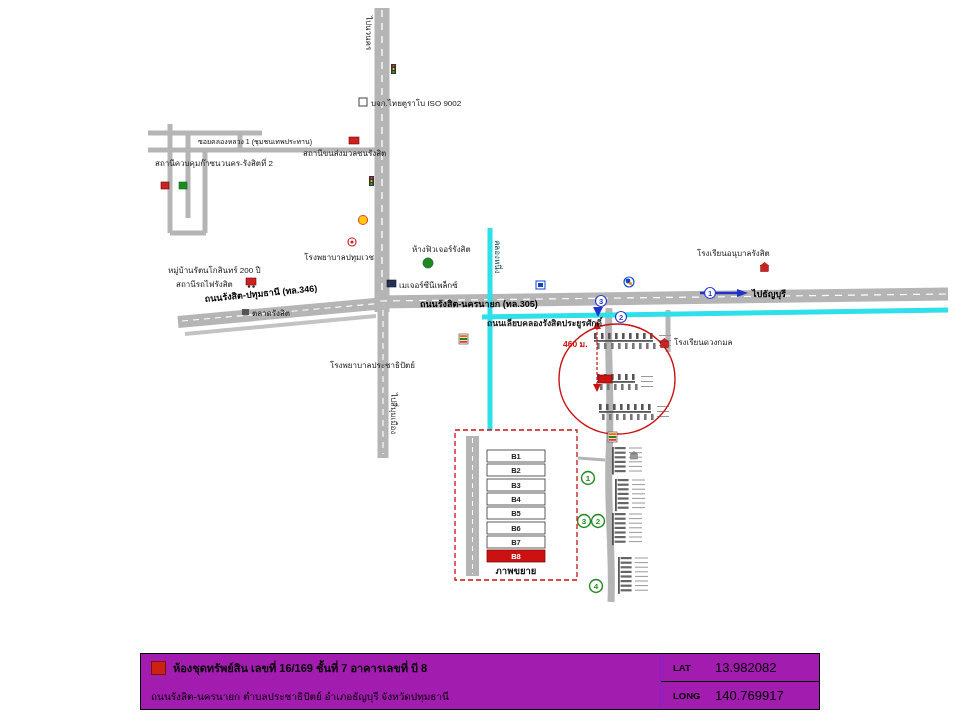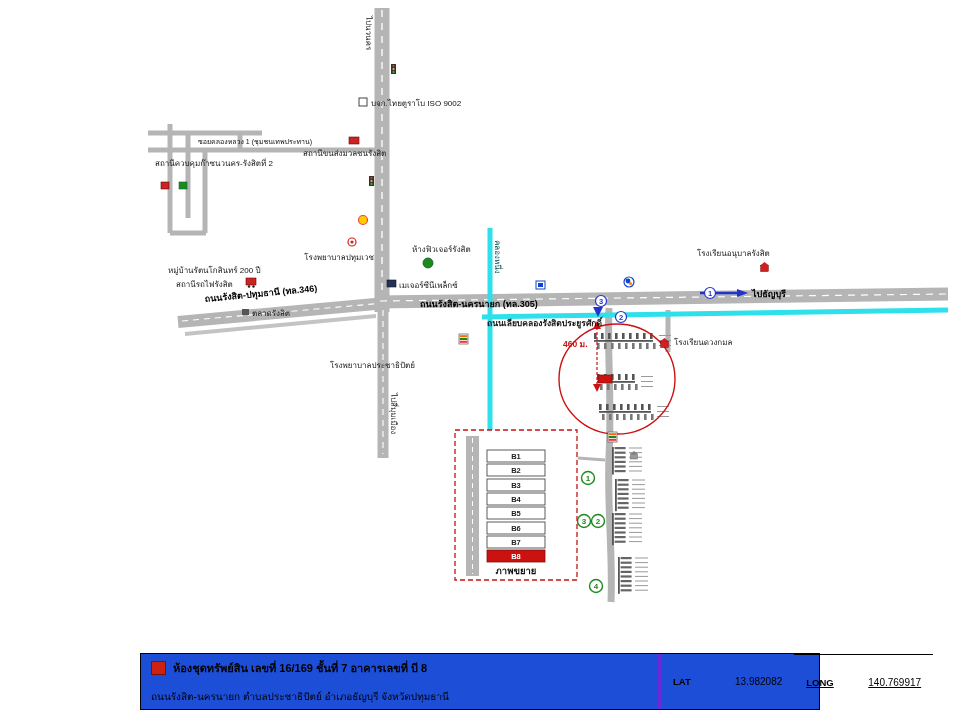--- a/index.html
+++ b/index.html
@@ -13,30 +13,30 @@
   .road-label{font-size:9px;font-weight:bold;fill:#000;}
   .canal-label{font-size:8px;fill:#044;}
   .red-label{font-size:8.5px;font-weight:bold;fill:#cc1111;}
   .num-blue{font-size:7.5px;font-weight:bold;fill:#2233cc;text-anchor:middle;}
   .num-green{font-size:8px;font-weight:bold;fill:#1d8a1d;text-anchor:middle;}
   .bldg-label{font-size:7.5px;font-weight:bold;text-anchor:middle;fill:#222;}
   .bldg-label-hl{font-size:7.5px;font-weight:bold;text-anchor:middle;fill:#fff;}
   .expand-title{font-size:9.5px;font-weight:bold;text-anchor:middle;fill:#111;}
 
   .legend{position:absolute;left:140px;top:653px;width:680px;height:57px;
-          border:1px solid #000;display:flex;box-sizing:border-box;background:#1d4ed8;gap:48px;}
+          border:1px solid #000;display:flex;box-sizing:border-box;background:#a21caf;gap:48px;}
   .legend-left{flex:1;padding:5px 8px 2px 10px;}
   .l1{font-size:11px;font-weight:bold;display:flex;align-items:center;gap:7px;color:#000;}
   .red-sq{width:13px;height:12px;background:#cc2211;border:1px solid #7a0f08;display:inline-block;flex:0 0 auto;}
   .l2,.l3{font-size:10px;margin-top:12px;color:#000;}
-  .legend-coords{width:158px;border-left:3px solid #6d28d9;display:flex;flex-direction:row;}
+  .legend-coords{width:158px;border-left:1px solid #6d28d9;display:flex;flex-direction:column;}
   .coord-row{flex:1;display:flex;align-items:center;padding:0 12px;}
-  .coord-row + .coord-row{border-top:1px solid #000;text-decoration:underline;}
+  .coord-row + .coord-row{border-top:1px solid #000;}
   .coord-k{font-weight:bold;font-size:9.5px;width:42px;}
-  .coord-v{font-size:10px;margin-left:20px;}
+  .coord-v{font-size:13px;}
 </style>
 </head>
 <body>
 
 <div class="page">
 <svg width="960" height="720" viewBox="0 0 960 720">
 
   <g>
 
     <g stroke="#b5b5b5" stroke-width="5" stroke-linecap="butt">

